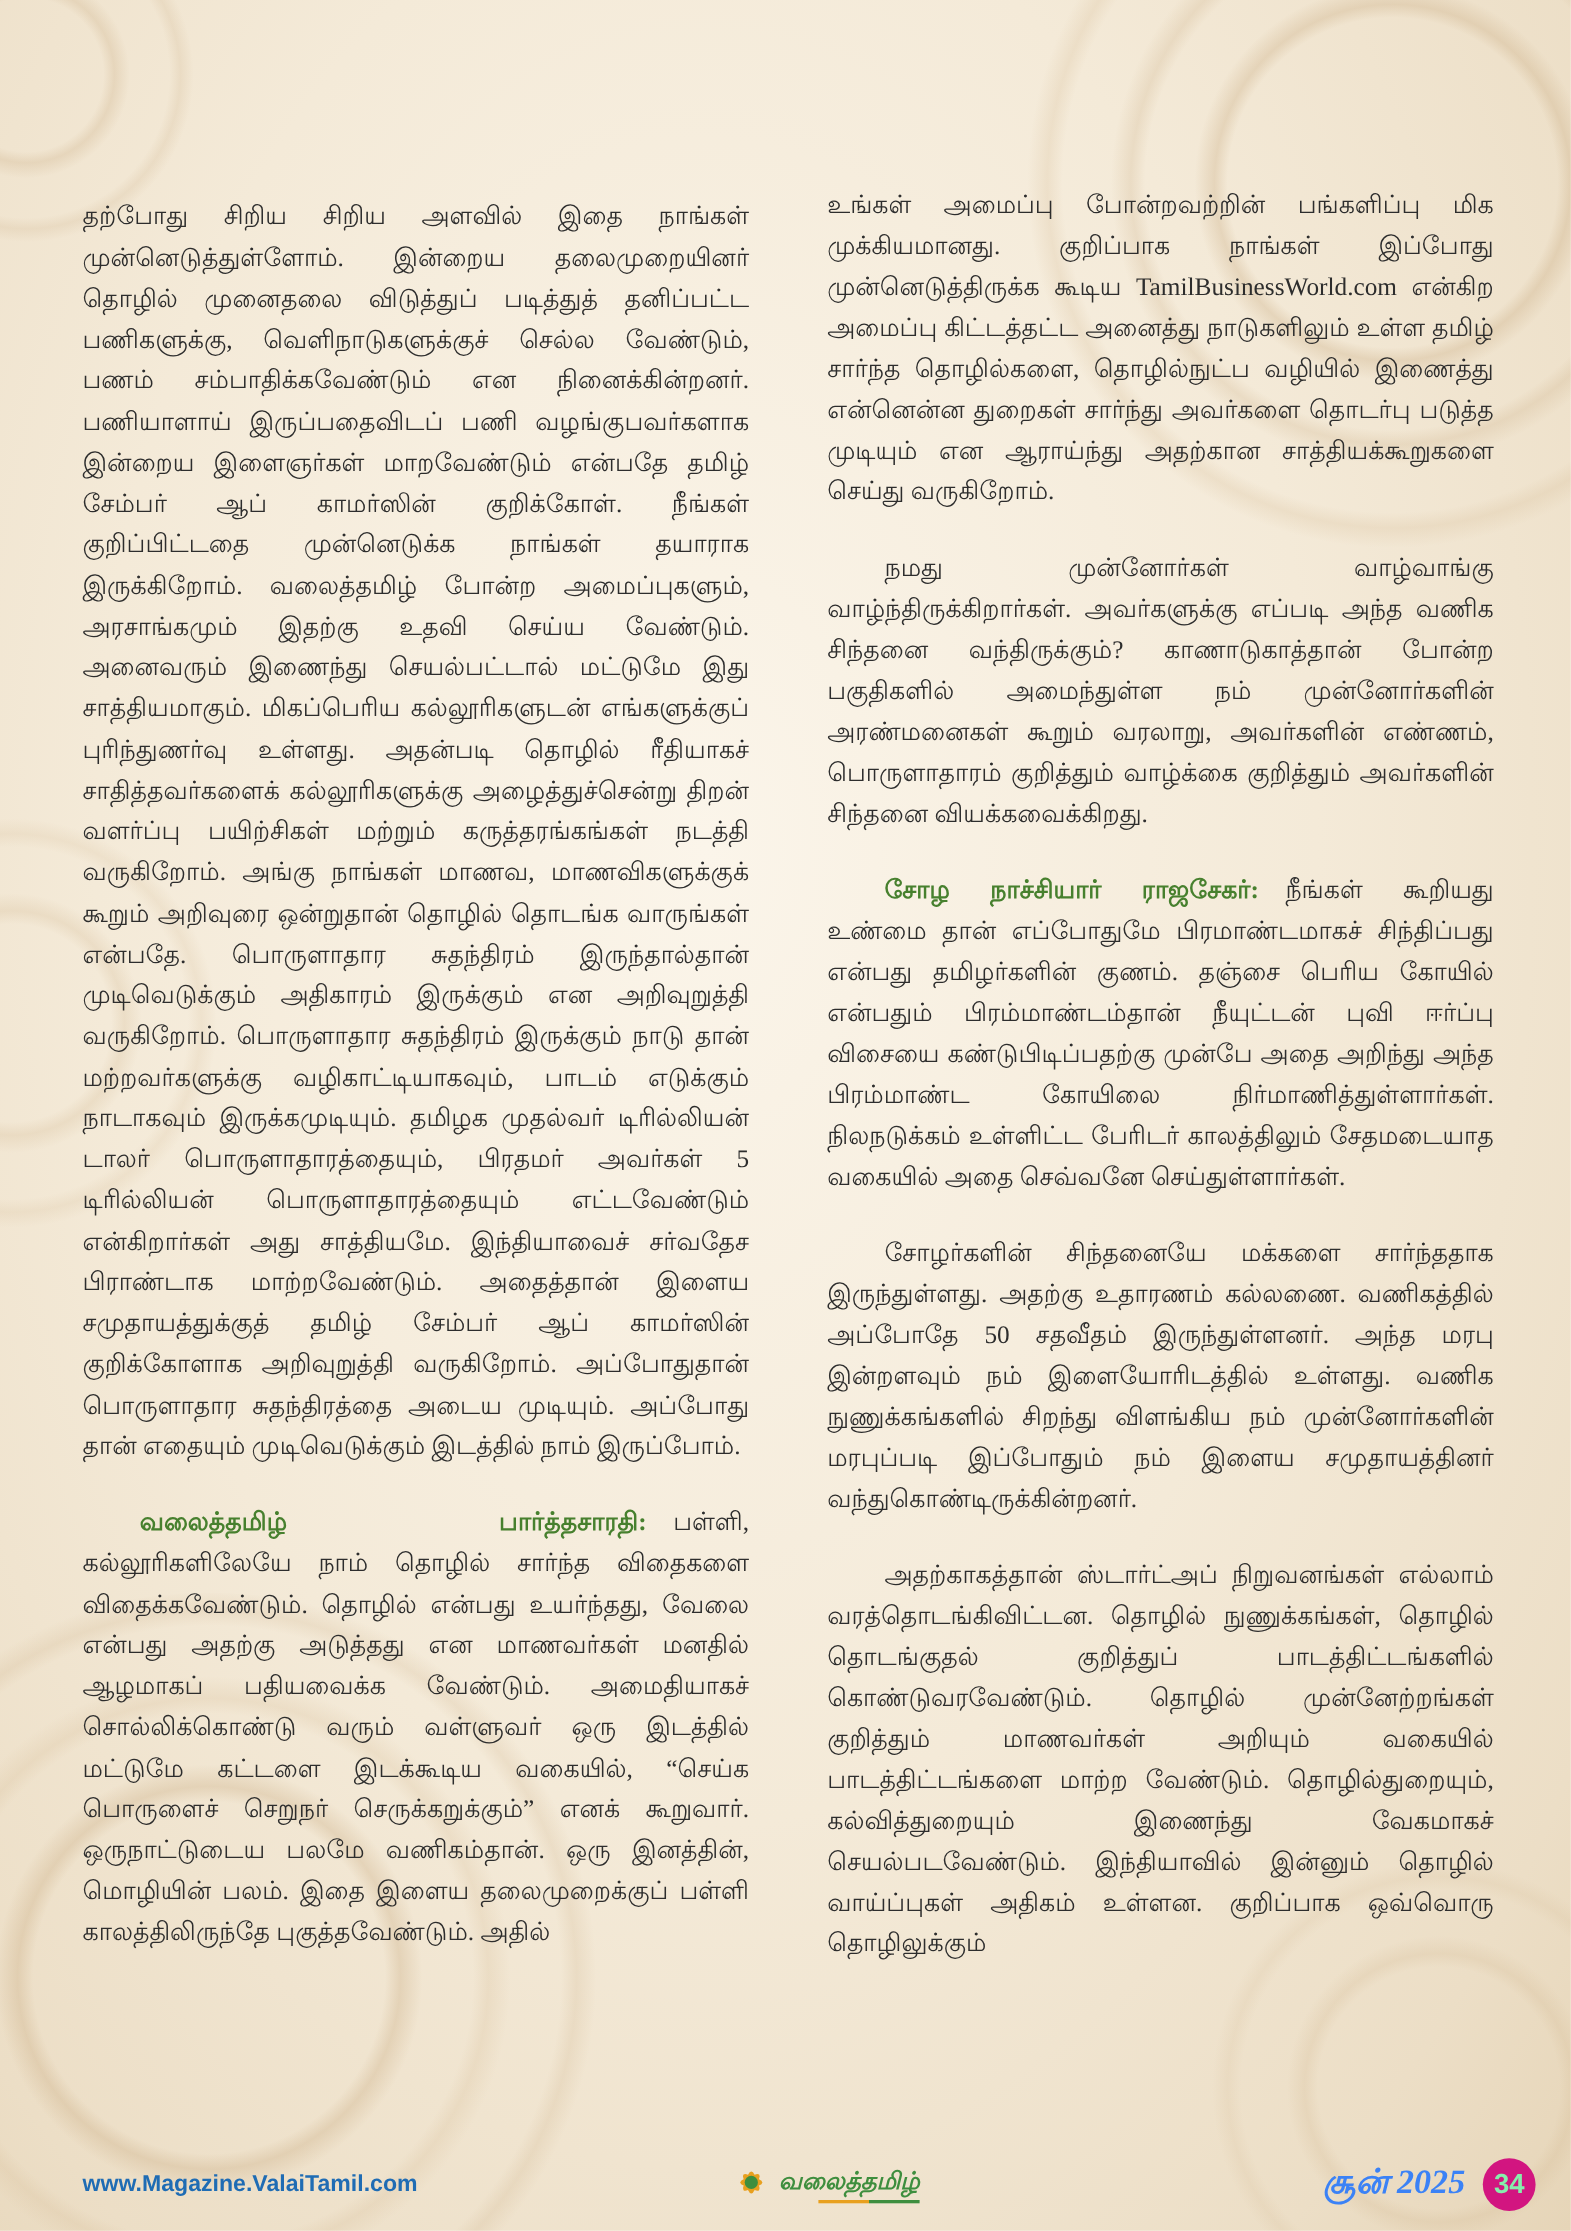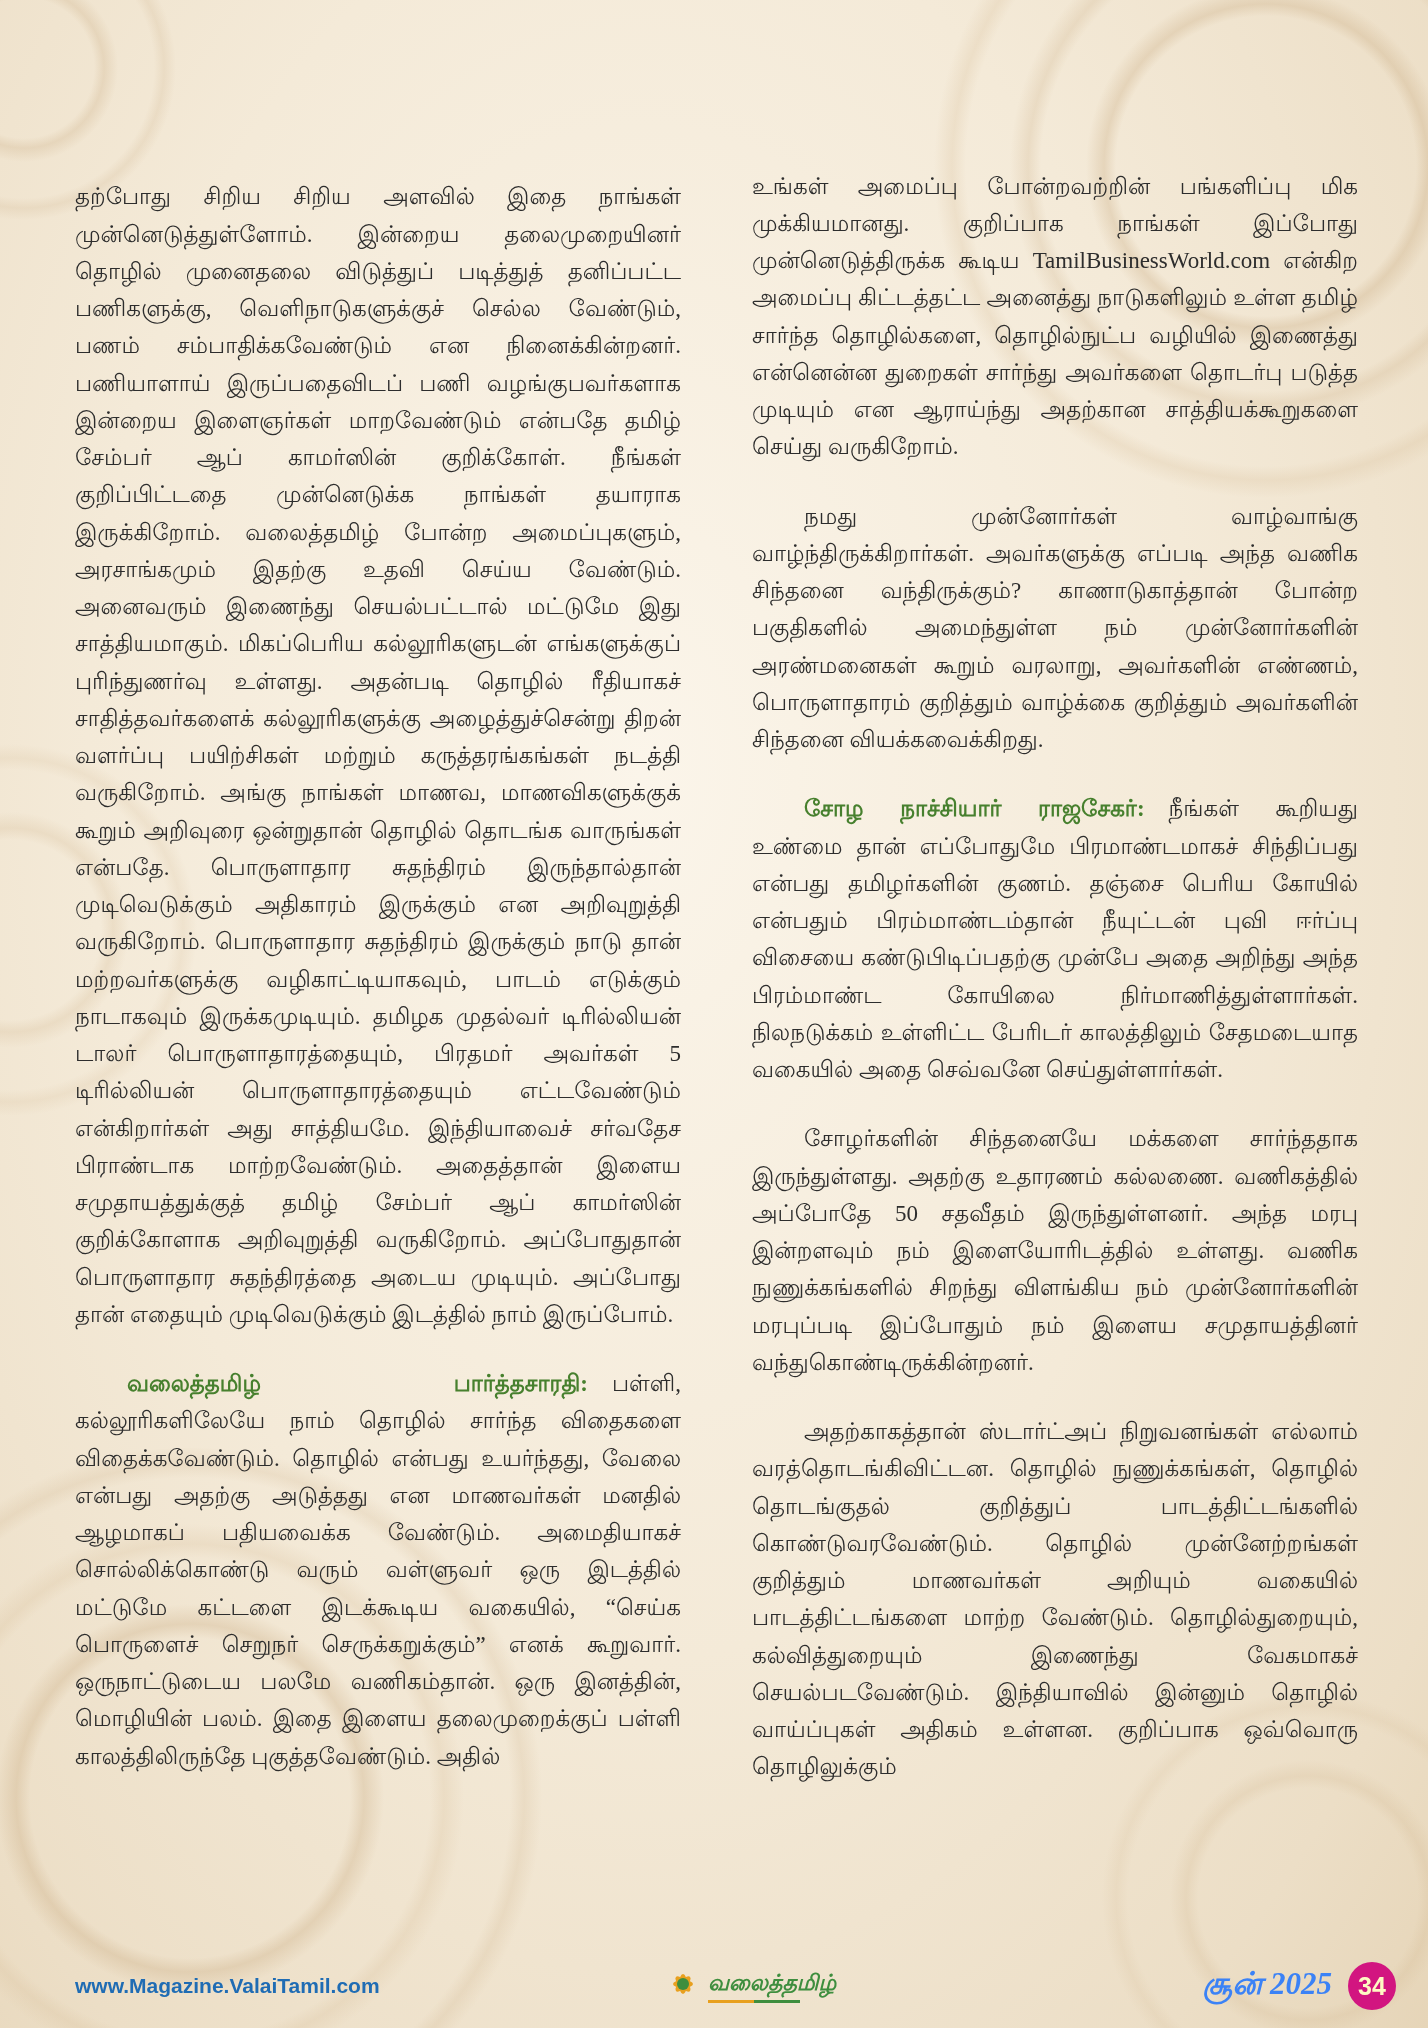--- a/index.html
+++ b/index.html
@@ -72,33 +72,33 @@
     display:flex;align-items:center;justify-content:space-between;
   }
   .site-url{
     font-family:"Liberation Sans", sans-serif;
     font-weight:bold;font-size:21px;color:#1f6cb4;
   }
   .logo{
     display:flex;align-items:center;gap:8px;
     transform:translateX(-40px);
   }
-  .logo-text-wrap{display:flex;flex-direction:column;align-items:flex-start;}
+  .logo-text-wrap{display:flex;flex-direction:column;align-items:flex-end;}
   .logo-text{
     font-weight:bold;font-size:22px;color:#3e8e3e;font-style:italic;
   }
   .logo-rule{width:92px;height:3px;margin-top:2px;
     background:linear-gradient(90deg,#e8a01e 0 50%, #3e8e3e 50% 100%);}
   .issue-wrap{display:flex;align-items:center;gap:16px;}
   .issue-date{
     font-weight:bold;font-style:italic;font-size:31px;color:#3b82f6;
   }
   .page-badge{
     width:48px;height:48px;border-radius:50%;
-    background:#d21580;color:#fef9c3;
+    background:#d21580;color:#86efac;
     display:flex;align-items:center;justify-content:center;
     font-family:"Liberation Sans", sans-serif;
     font-weight:bold;font-size:25px;
   }
 </style>
 </head>
 <body>
 
 <div class="swirl swirl-tr"></div>
 <div class="swirl swirl-tl"></div>

